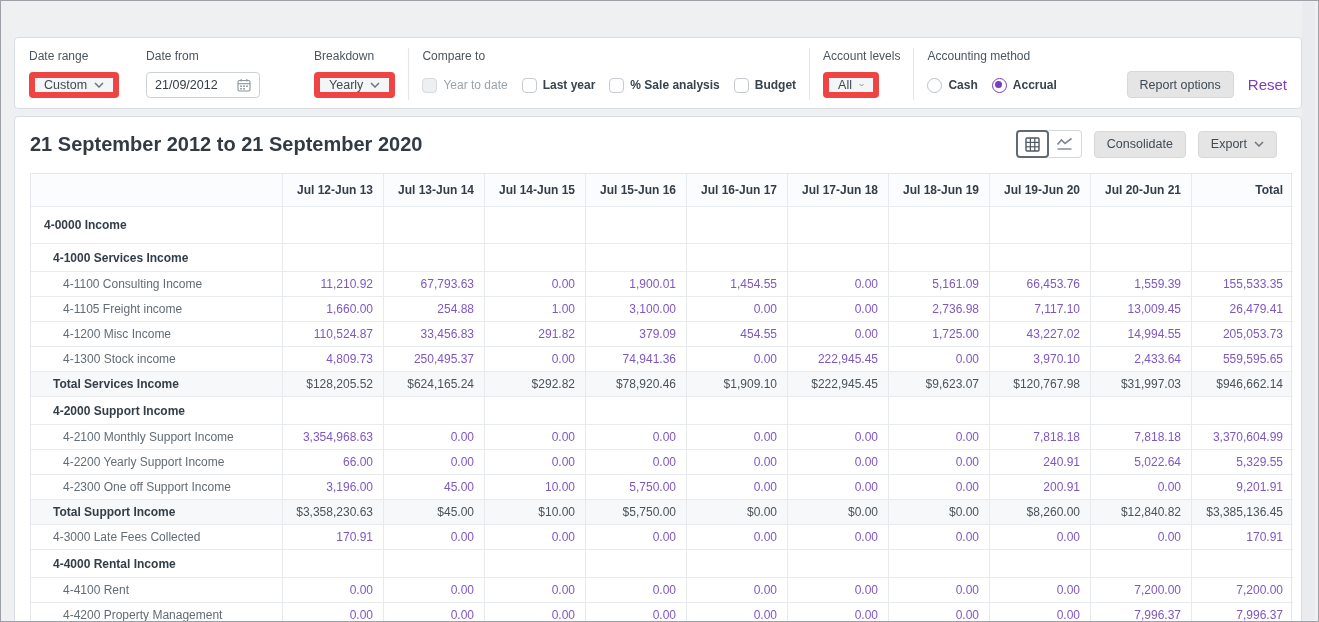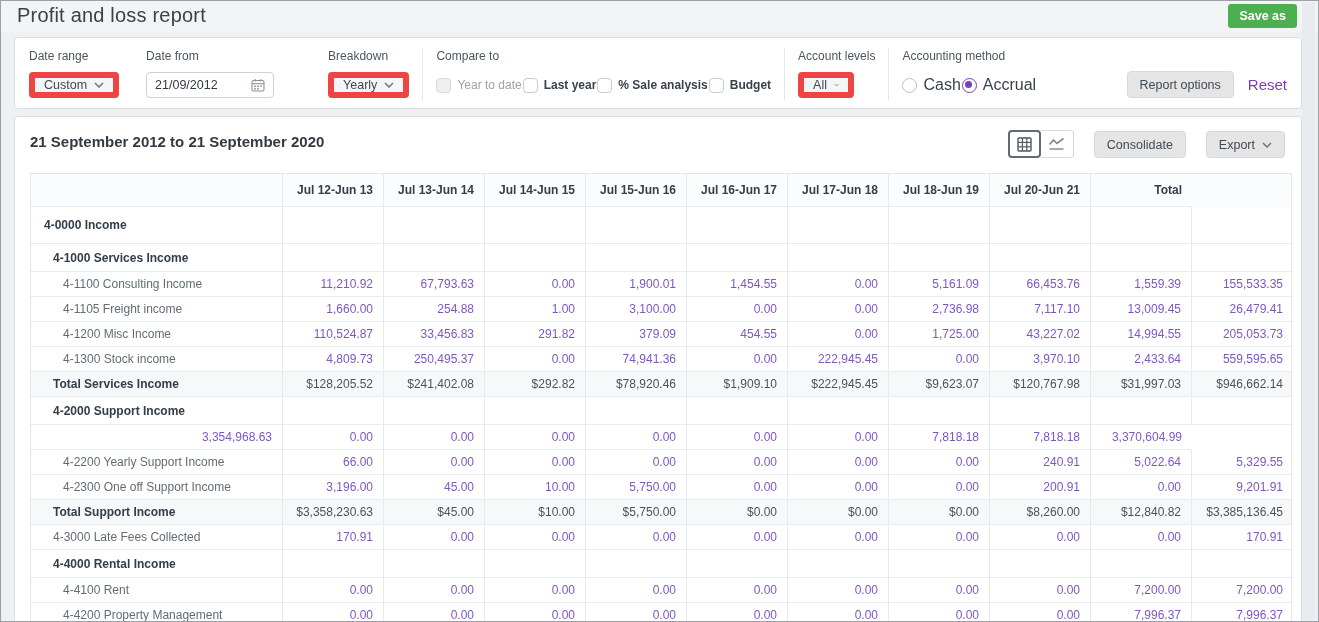--- a/index.html
+++ b/index.html
@@ -26,45 +26,45 @@
   .report-card { left:13px; top:115px; width:1288px; height:560px; }
   
   .filter-row { display:flex; align-items:stretch; height:52px; }
   .fgroup { display:flex; flex-direction:column; justify-content:space-between; padding-bottom:2px; }
   .flabel { font-size:12px; color:#4b555f; padding-top:1px; white-space:nowrap; }
   .select-ctrl {
     height:26px; background:#f4f5f7; border:6px solid #ef4444; border-radius:4px;
     display:flex; align-items:center; gap:7px; padding:0 9px; font-size:12.5px; color:#3f4a54; cursor:pointer;
   }
   .date-ctrl {
-    height:26px; width:128px; background:#fff; border:1px solid #ccd2d8; border-radius:4px;
+    height:26px; width:114px; background:#fff; border:1px solid #ccd2d8; border-radius:4px;
     display:flex; align-items:center; justify-content:space-between; padding:0 8px; font-size:12.5px; color:#333b43;
   }
   .fdivider { width:1px; background:#e2e5e9; margin:0 13px; }
-  .cmp-options { display:flex; align-items:center; gap:1px; height:26px;justify-content:space-between; }
+  .cmp-options { display:flex; align-items:center; gap:14px; height:26px;justify-content:space-between; }
   .chk { display:flex; align-items:center; gap:6px; cursor:pointer; }
   .chk .box { width:15px; height:15px; border:1.5px solid #c5cbd1; border-radius:4px; background:#fff; }
   .chk .txt { font-size:12px; font-weight:600; color:#39434d; white-space:nowrap; }
   .chk.disabled .box { background:#edeff1; border-color:#d6dade; }
   .chk.disabled .txt { color:#9aa3ab; font-weight:400; }
   .radio { display:flex; align-items:center; gap:6px; cursor:pointer; }
   .radio .circ { width:15px; height:15px; border:1.5px solid #b9c0c6; border-radius:50%; background:#fff; position:relative; }
   .radio.on .circ { border-color:#7a3dbd; }
   .radio.on .circ::after { content:""; position:absolute; left:2.5px; top:2.5px; width:7px; height:7px; border-radius:50%; background:#7a3dbd; }
-  .radio .txt { font-size:16px; font-weight:400; color:#39434d; }
+  .radio .txt { font-size:12px; font-weight:700; color:#39434d; }
   .filter-right { margin-left:auto; display:flex; align-items:flex-end; gap:14px; padding-bottom:2px; }
   .btn {
     height:27px; padding:0 12px; background:#e5e5e5; border:1px solid #d4d9dd; border-radius:4px;
     font-size:12.5px; color:#3f4a54; display:flex; align-items:center; gap:7px; cursor:pointer;
     font-family:"Liberation Sans", sans-serif;
   }
   .reset-link { font-size:15px; color:#7a3dbd; cursor:pointer; padding-bottom:5px; }
   
-  .period-title { position:absolute; left:15px; top:16px; font-size:15px; font-weight:700; color:#323b43; }
-  .report-ctrls { position:absolute; right:16px; top:13px; display:flex; align-items:flex-end; gap:20px; }
+  .period-title { position:absolute; left:15px; top:16px; font-size:20px; font-weight:700; color:#323b43; }
+  .report-ctrls { position:absolute; right:24px; top:13px; display:flex; align-items:center; gap:12px; }
   .toggle-group { display:flex; }
   .tgl {
     width:33px; height:28px; background:#fff; border:1px solid #d4d9dd;
     display:flex; align-items:center; justify-content:center; cursor:pointer;
   }
   .tgl:first-child { border-radius:4px 0 0 4px; }
   .tgl:last-child { border-radius:0 4px 4px 0; border-left:none; }
   .tgl.selected { border:2px solid #5f6a74; border-radius:4px; z-index:1; }
   
   .ptable { position:absolute; left:15px; top:56px; width:1262px; border:1px solid #e3e6ea; border-bottom:none; }
@@ -87,24 +87,20 @@
   .row-group > .cell.lbl, .row-total > .cell.lbl { font-weight:700; color:#333e49; }
   .row-detail .cell.num { color:#7e57c2; }
   .row-total .cell.num { color:#49535c; }
   svg { display:block; }
 </style>
 </head>
 <body>
 
 <div class="window">
 
-  <div class="topbar">
-    <div class="page-title">Profit and loss report</div>
-    <button class="saveas-btn">Save as</button>
-  </div>
 
   <div class="card filter-card">
     <div class="filter-row">
 
       <div class="fgroup">
         <div class="flabel">Date range</div>
         <div class="select-ctrl">
           <span>Custom</span>
           <svg width="10" height="6" viewBox="0 0 10 6">
               <path d="M1 1l4 4 4-4" stroke="#6b7681" stroke-width="1.5" fill="none"></path>
@@ -240,20 +236,21 @@
     <div class="ptable">
         <div class="t-row t-head">
           <div class="cell lbl"></div>
           <div class="cell num">Jul 12-Jun 13</div>
           <div class="cell num">Jul 13-Jun 14</div>
           <div class="cell num">Jul 14-Jun 15</div>
           <div class="cell num">Jul 15-Jun 16</div>
           <div class="cell num">Jul 16-Jun 17</div>
           <div class="cell num">Jul 17-Jun 18</div>
           <div class="cell num">Jul 18-Jun 19</div>
+          <div class="cell num">Jul 19-Jun 20</div>
           <div class="cell num">Jul 20-Jun 21</div>
           <div class="cell num">Total</div>
         </div>
         <div class="t-row row-group lvl-1">
           <div class="cell lbl">4-0000 Income</div>
           <div class="cell num"></div>
           <div class="cell num"></div>
           <div class="cell num"></div>
           <div class="cell num"></div>
           <div class="cell num"></div>
@@ -324,21 +321,21 @@
           <div class="cell num">0.00</div>
           <div class="cell num">222,945.45</div>
           <div class="cell num">0.00</div>
           <div class="cell num">3,970.10</div>
           <div class="cell num">2,433.64</div>
           <div class="cell num">559,595.65</div>
         </div>
         <div class="t-row row-total lvl-2">
           <div class="cell lbl">Total Services Income</div>
           <div class="cell num">$128,205.52</div>
-          <div class="cell num">$241,402.08</div>
+          <div class="cell num">$624,165.24</div>
           <div class="cell num">$292.82</div>
           <div class="cell num">$78,920.46</div>
           <div class="cell num">$1,909.10</div>
           <div class="cell num">$222,945.45</div>
           <div class="cell num">$9,623.07</div>
           <div class="cell num">$120,767.98</div>
           <div class="cell num">$31,997.03</div>
           <div class="cell num">$946,662.14</div>
         </div>
         <div class="t-row row-group lvl-2">
@@ -348,20 +345,21 @@
           <div class="cell num"></div>
           <div class="cell num"></div>
           <div class="cell num"></div>
           <div class="cell num"></div>
           <div class="cell num"></div>
           <div class="cell num"></div>
           <div class="cell num"></div>
           <div class="cell num"></div>
         </div>
         <div class="t-row row-detail lvl-3">
+          <div class="cell lbl">4-2100 Monthly Support Income</div>
           <div class="cell num">3,354,968.63</div>
           <div class="cell num">0.00</div>
           <div class="cell num">0.00</div>
           <div class="cell num">0.00</div>
           <div class="cell num">0.00</div>
           <div class="cell num">0.00</div>
           <div class="cell num">0.00</div>
           <div class="cell num">7,818.18</div>
           <div class="cell num">7,818.18</div>
           <div class="cell num">3,370,604.99</div>

